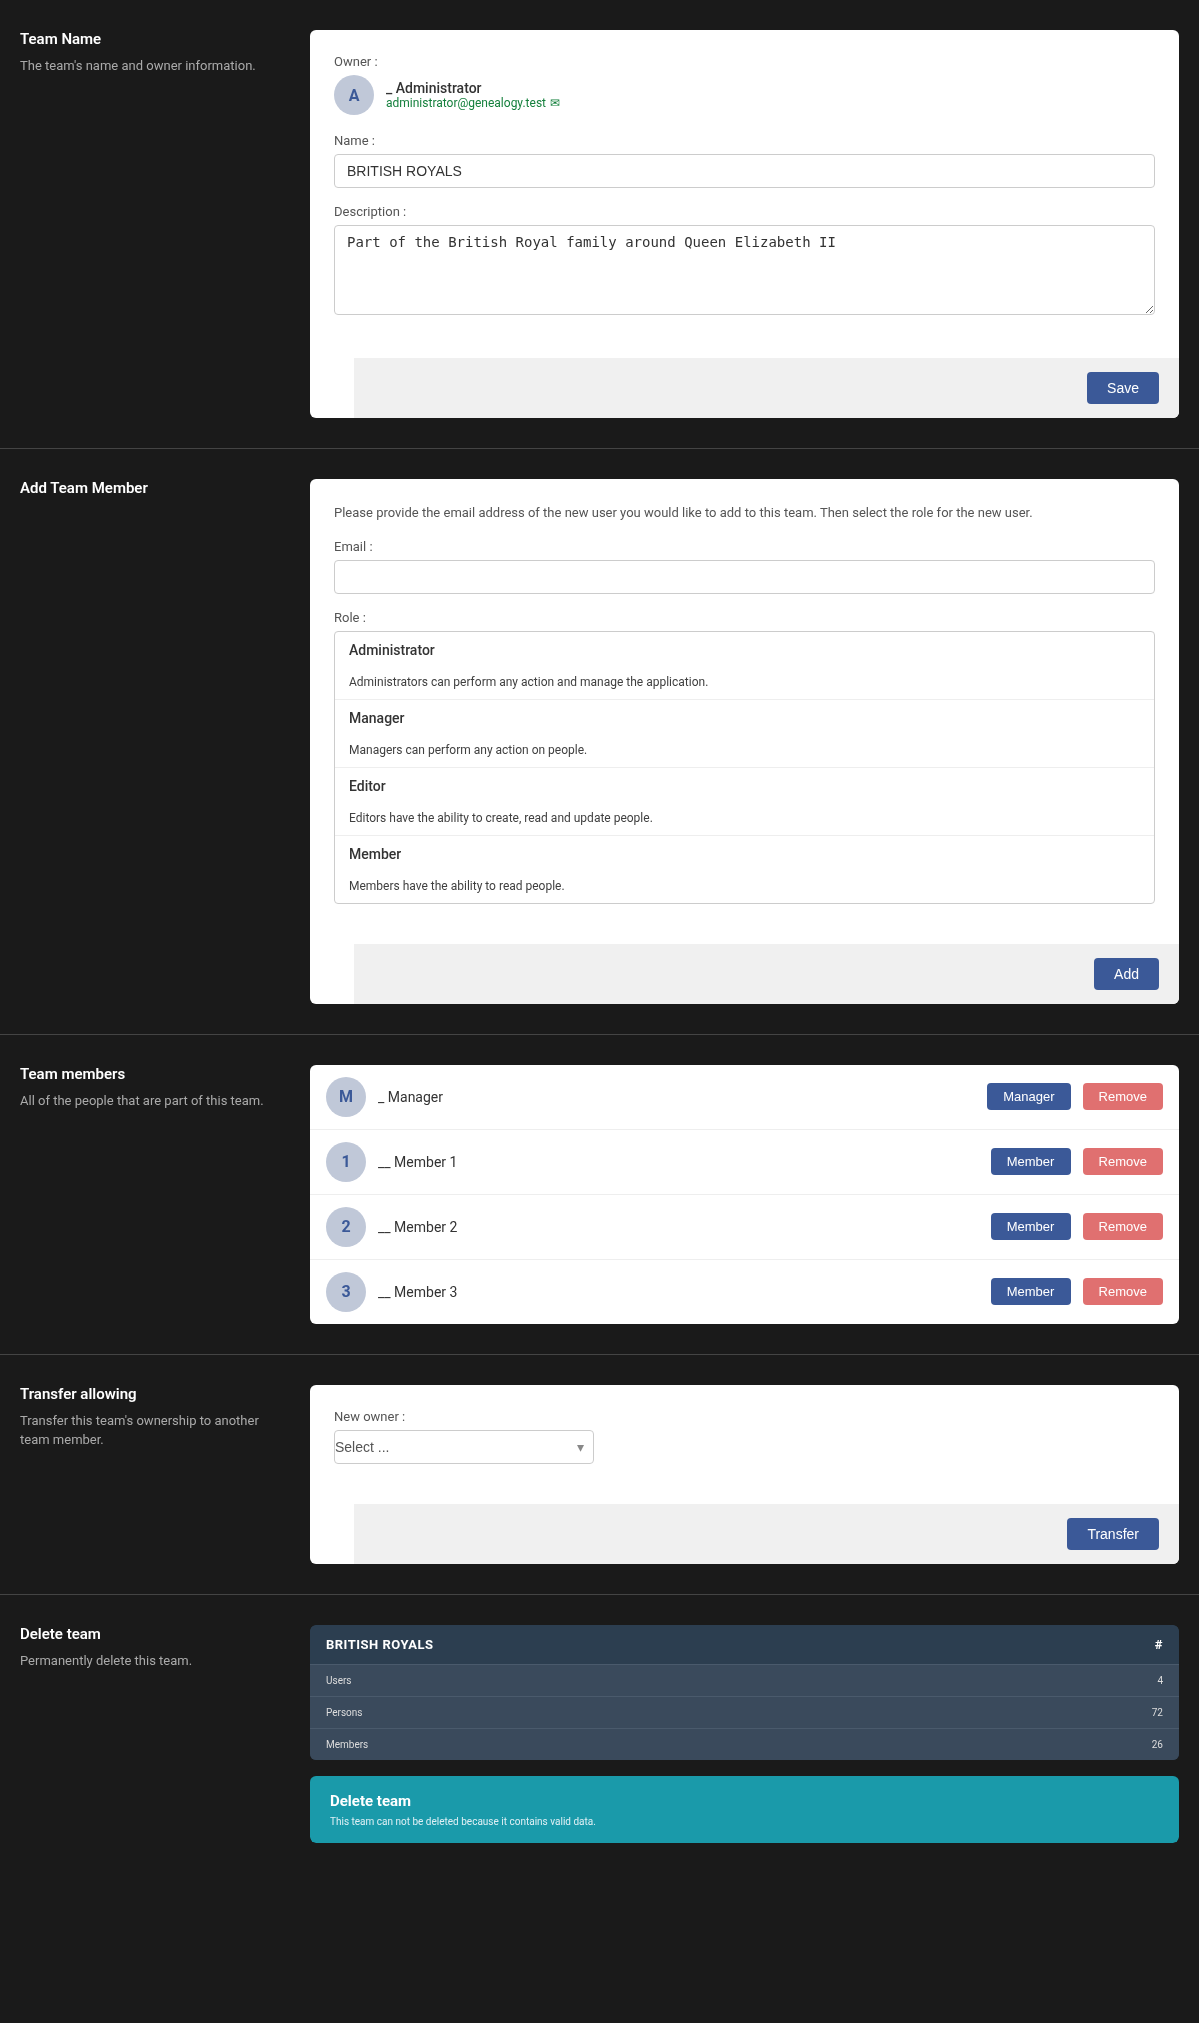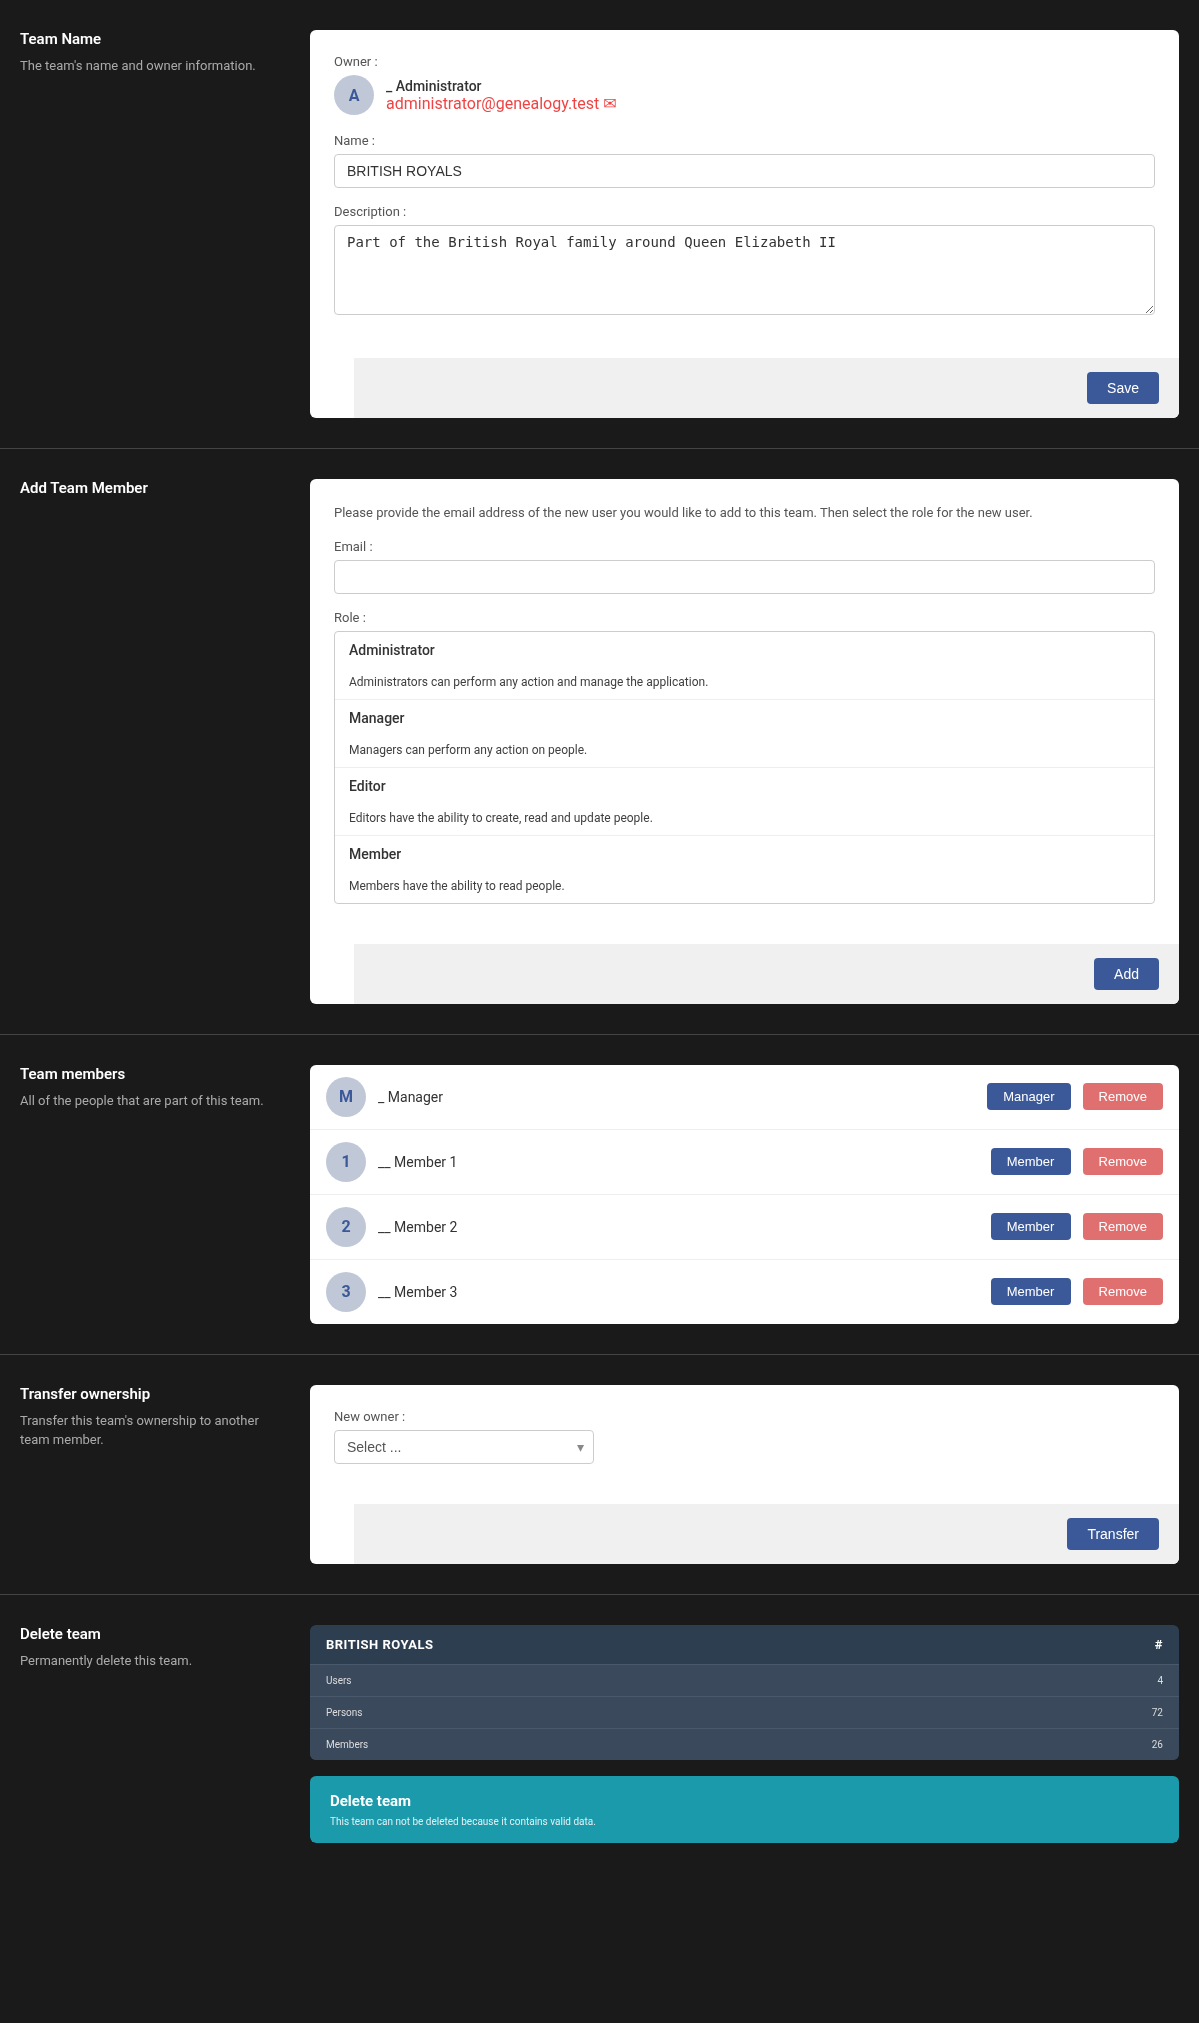--- a/index.html
+++ b/index.html
@@ -98,22 +98,22 @@
       color: #3b5998;
       font-size: 16px;
       flex-shrink: 0;
     }
     .owner-info .owner-name {
       font-size: 14px;
       color: #333;
       font-weight: 500;
     }
     .owner-info .owner-email {
-      font-size: 16px;
-      color: #ef4444;
+      font-size: 12px;
+      color: #15803d;
       display: flex;
       align-items: center;
       gap: 4px;
     }
     .form-group { margin-bottom: 16px; }
     
     .role-list {
       border: 1px solid #ccc;
       border-radius: 4px;
       overflow: hidden;
@@ -174,21 +174,21 @@
       color: #555;
       margin-bottom: 16px;
     }
     .select-wrapper {
       position: relative;
       display: inline-block;
       width: 260px;
     }
     .select-wrapper select {
       width: 100%;
-      padding: 8px 32px 8px 12px;
+      padding: 8px 32px 8px 0;
       border: 1px solid #ccc;
       border-radius: 4px;
       font-size: 14px;
       color: #555;
       appearance: none;
       background: #fff;
       cursor: pointer;
     }
     .select-wrapper::after {
       content: '▾';
@@ -356,21 +356,21 @@
           <div class="member-name">__ Member 3</div>
           <button class="btn-role">Member</button>
           <button class="btn-remove">Remove</button>
         </div>
       </div>
     </div>
   </div>
 
   <div class="section">
     <div class="section-left">
-      <h2>Transfer ownership</h2>
+      <h2>Transfer allowing</h2>
       <p>Transfer this team's ownership to another team member.</p>
     </div>
     <div class="section-right">
       <div class="section-right-inner">
         <div class="form-group">
           <label>New owner :</label>
           <div class="select-wrapper">
             <select>
               <option value="">Select ...</option>
             </select>

